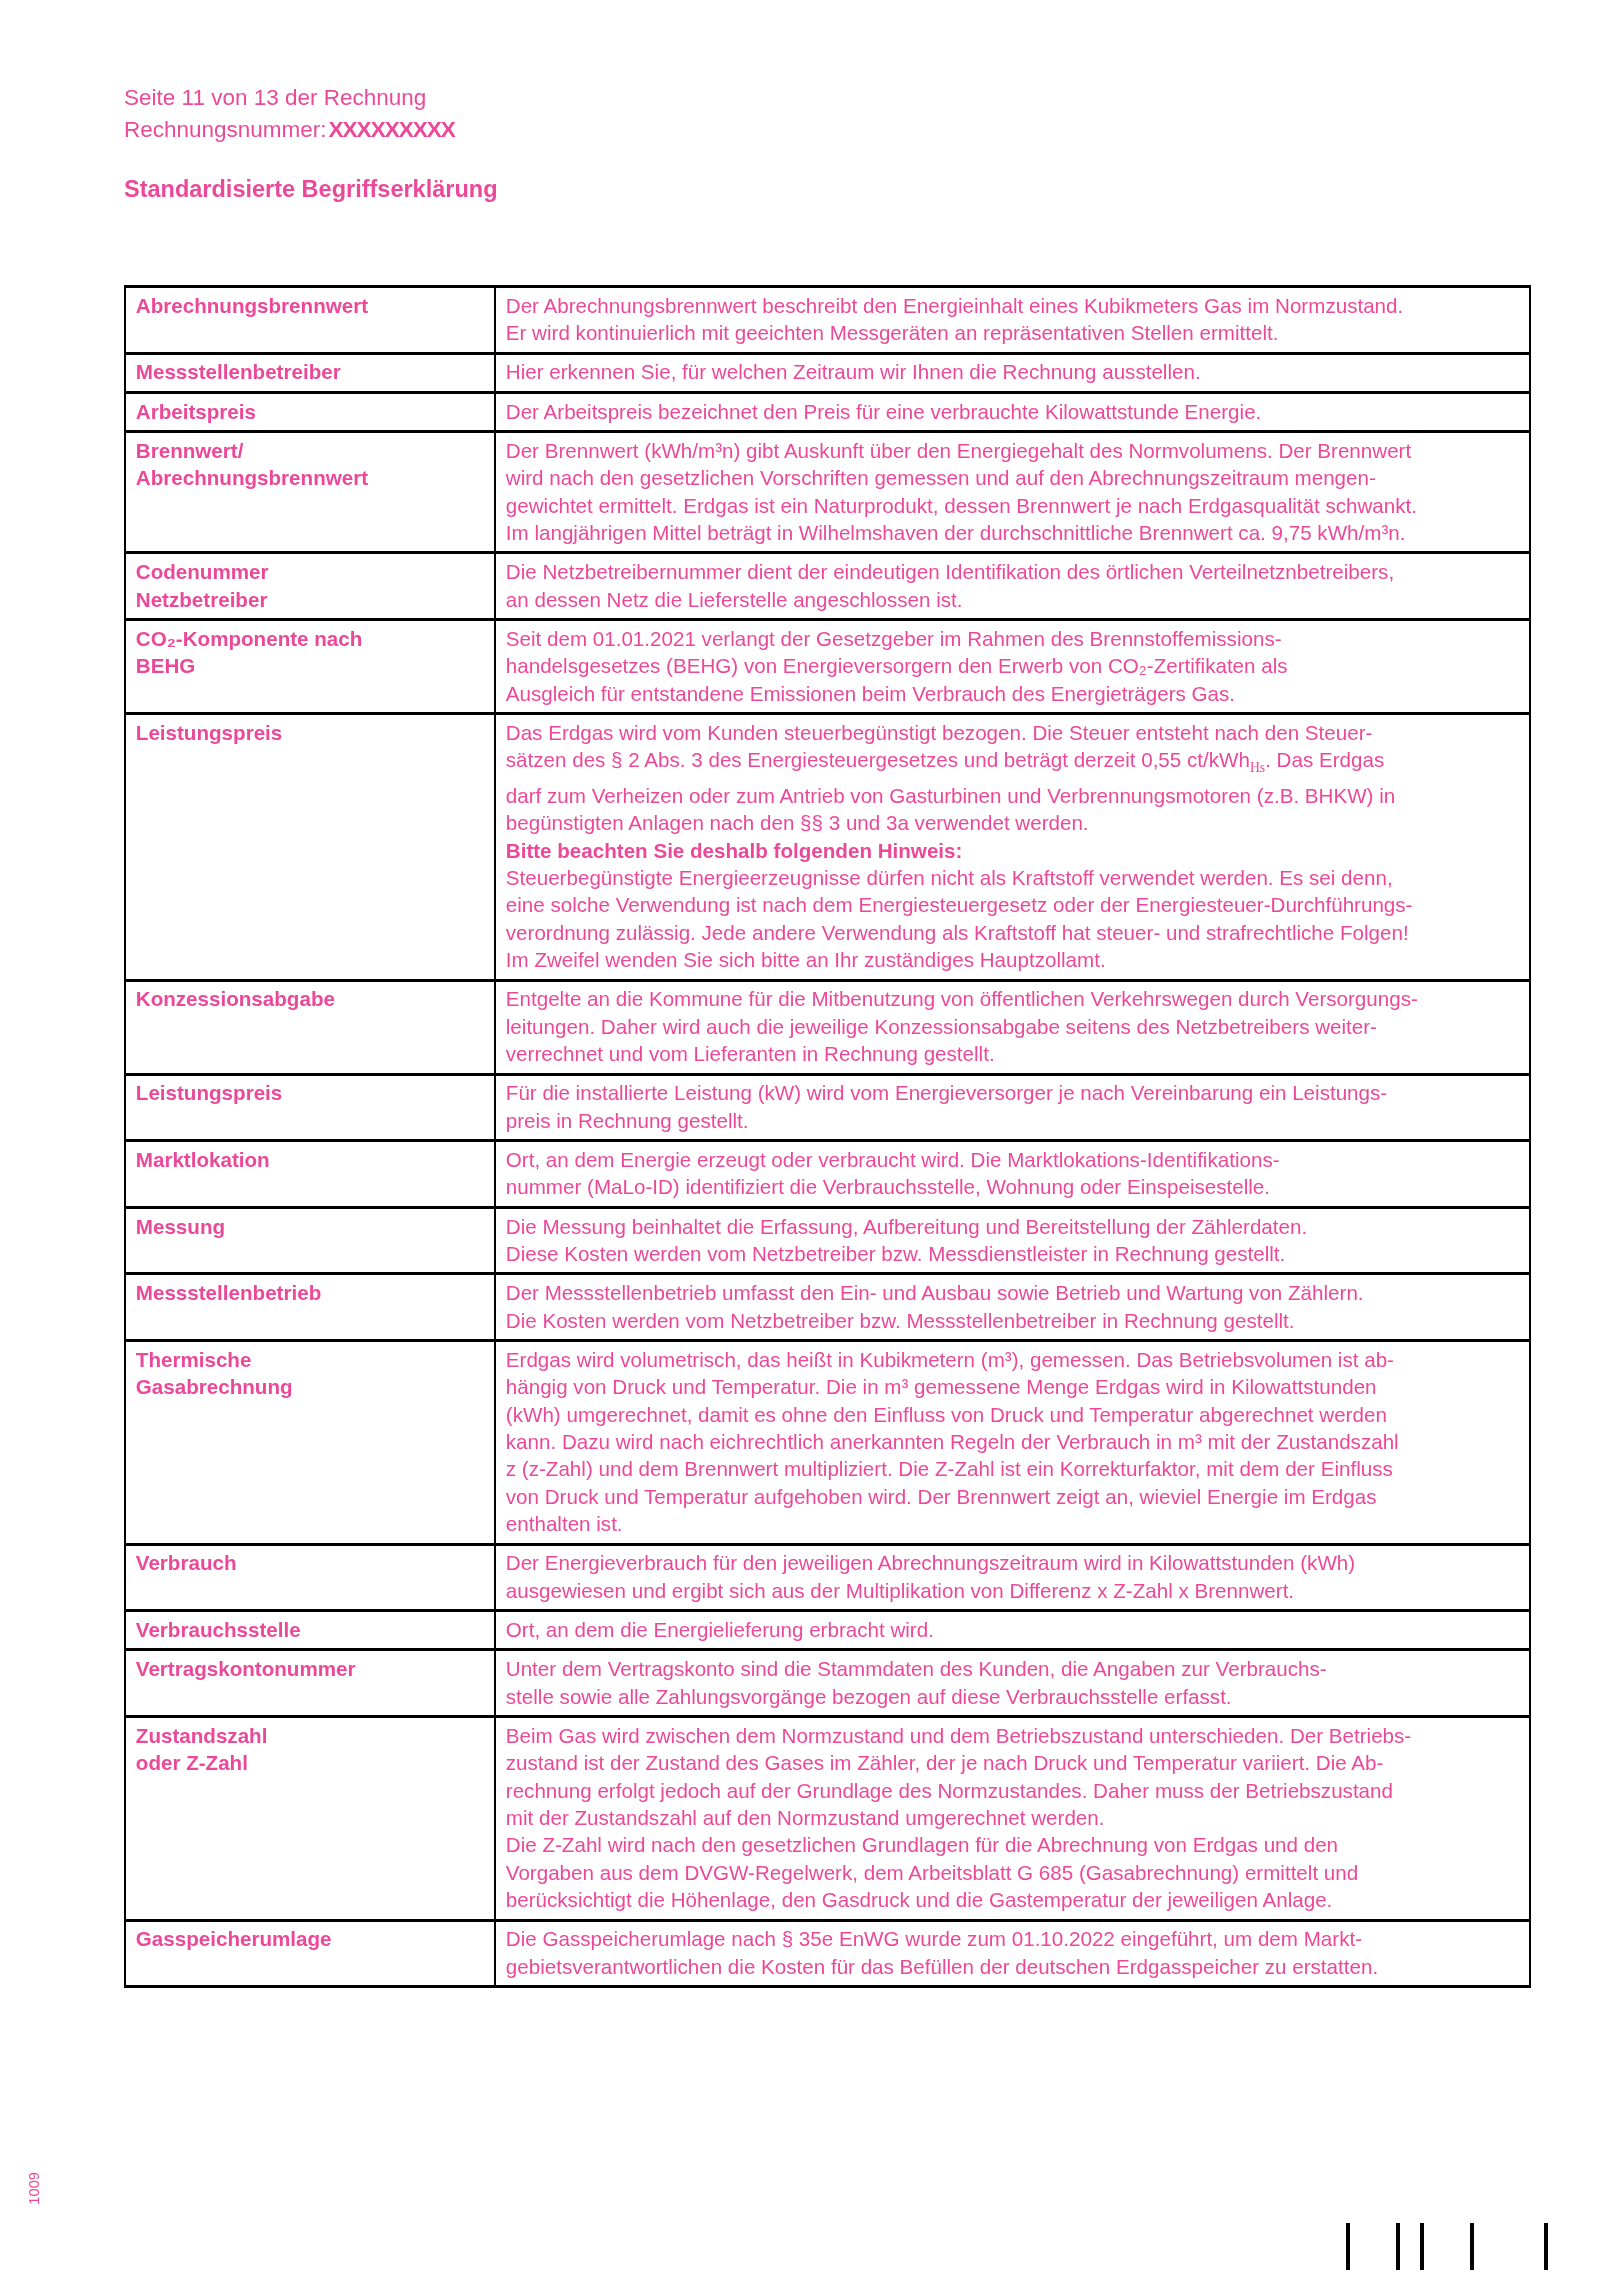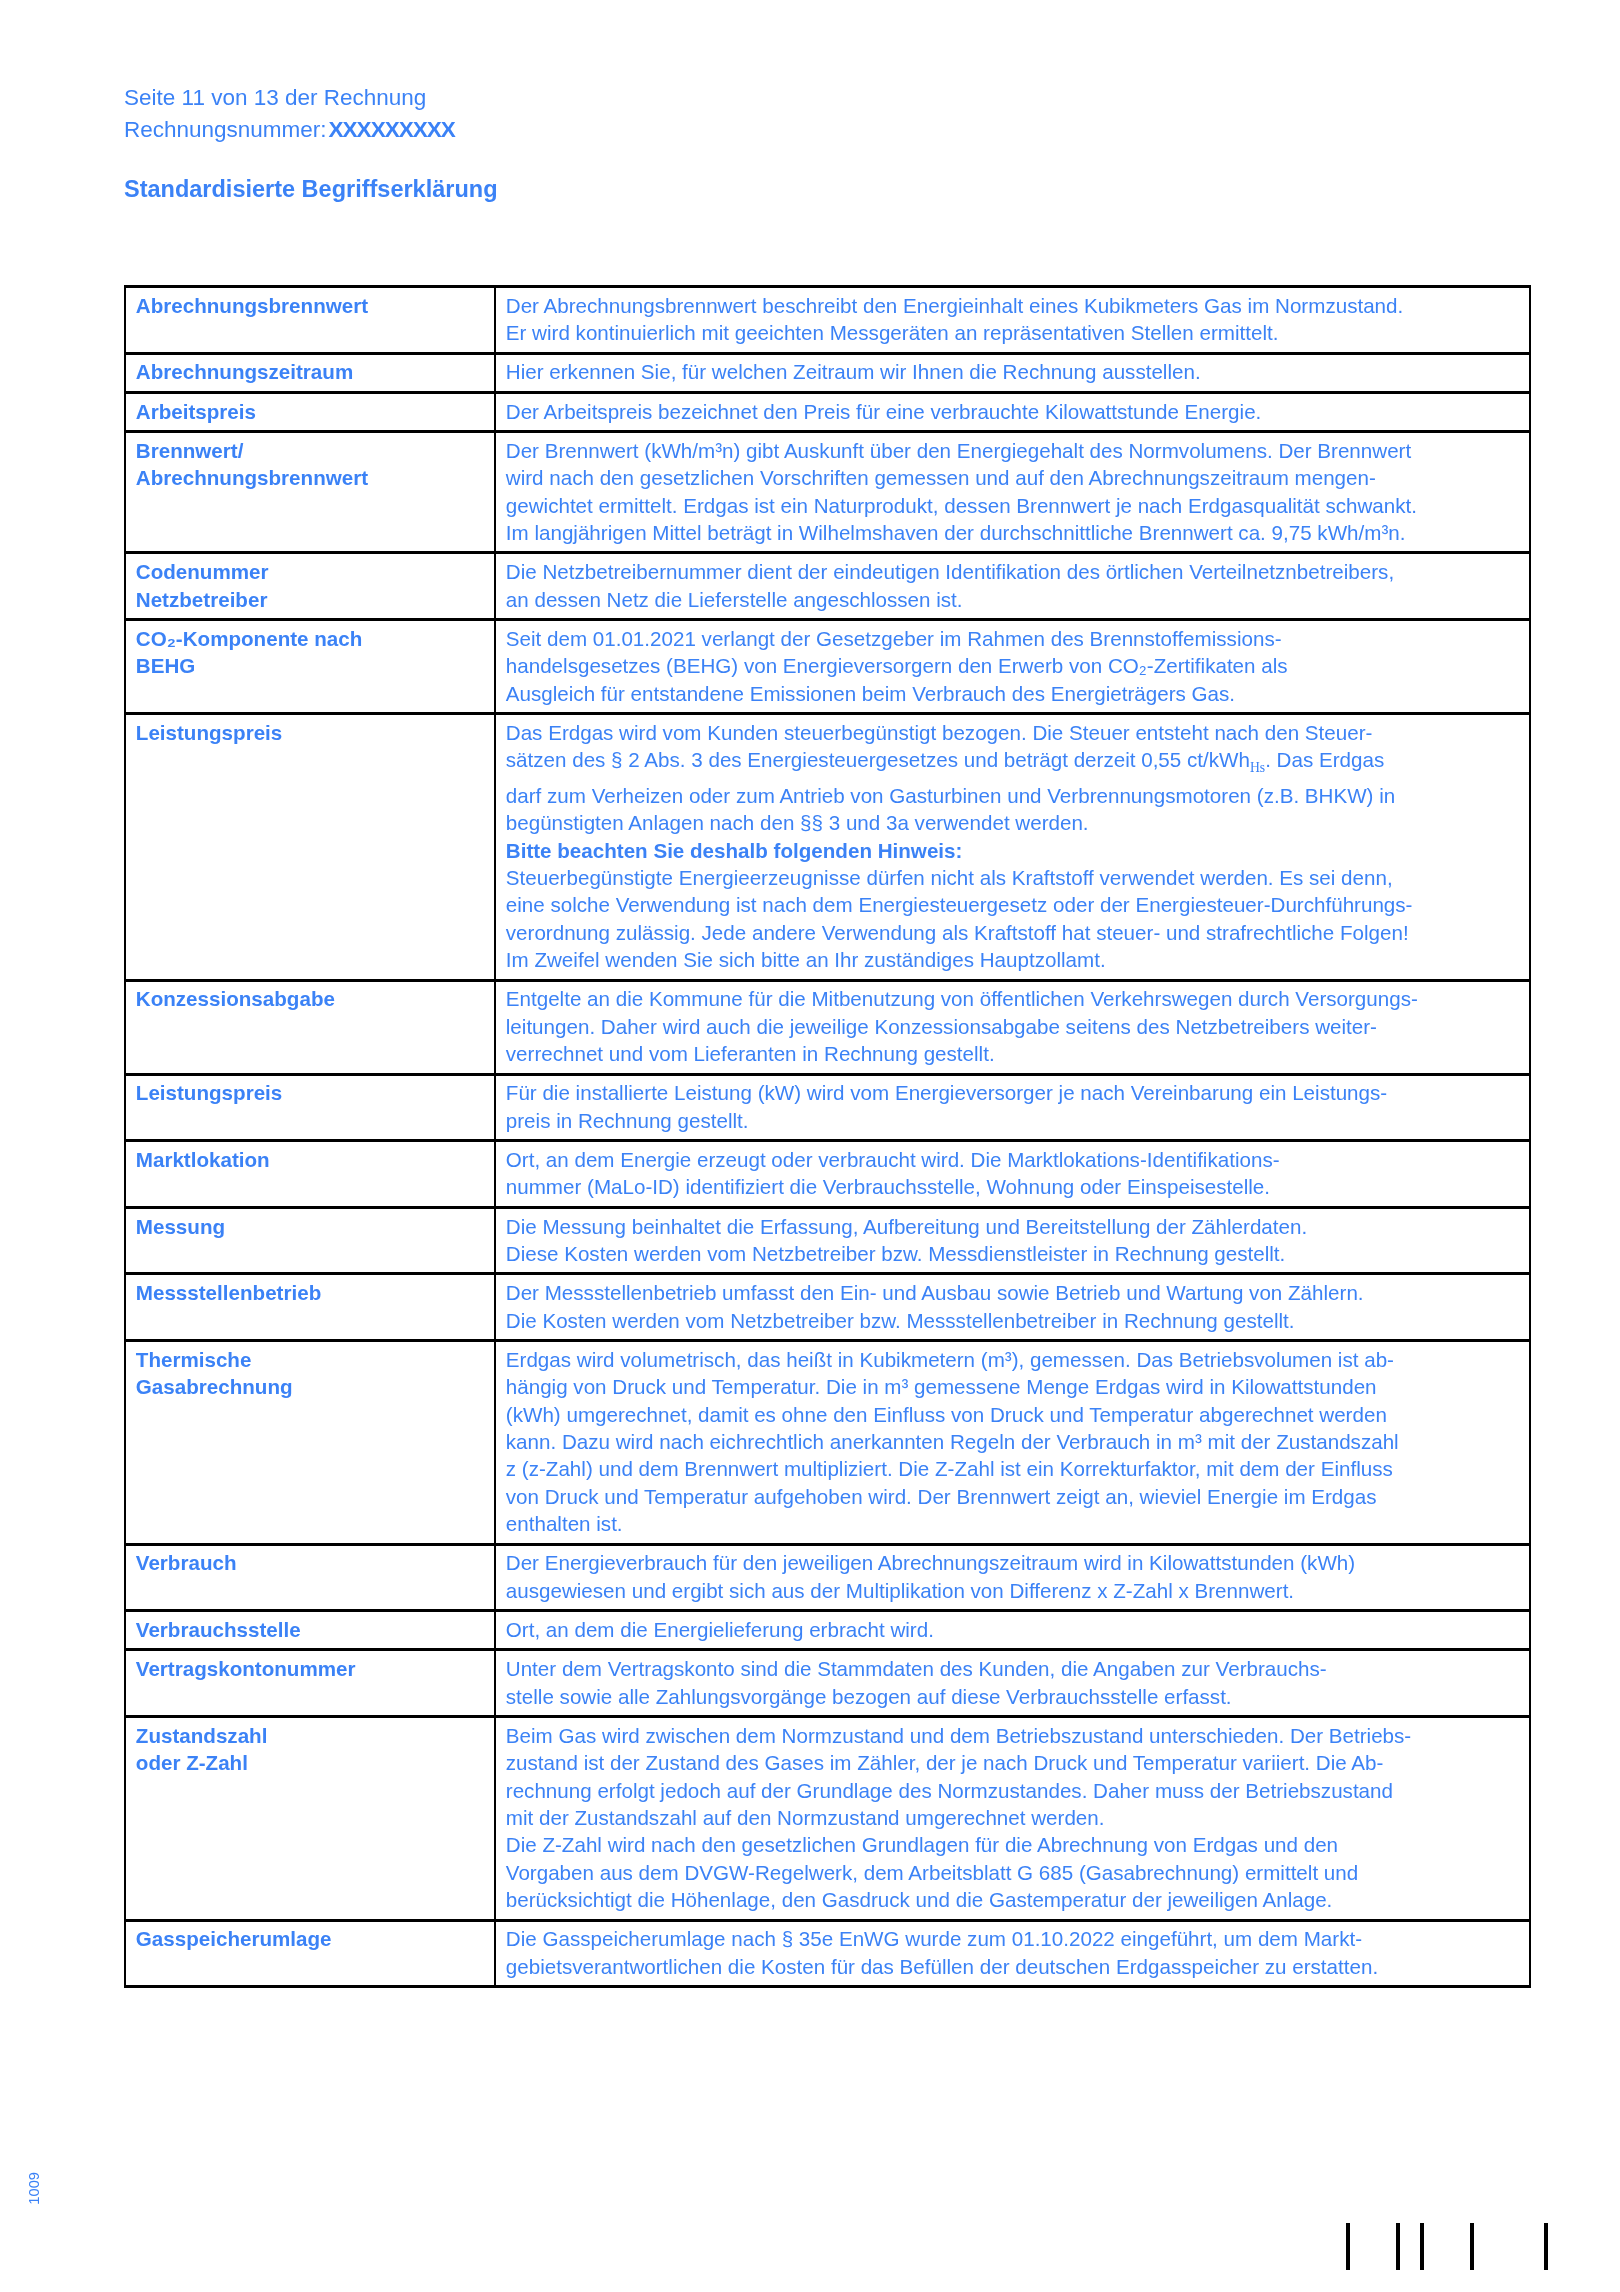--- a/index.html
+++ b/index.html
@@ -3,21 +3,21 @@
 <meta charset="utf-8">
 <style>
   html, body { margin: 0; padding: 0; background: #e8e8e8; }
   .page {
     position: relative;
     width: 1620px;
     height: 2293px;
     margin: 0 auto;
     background: #ffffff;
     font-family: "Liberation Sans", sans-serif;
-    color: #3b82f6;
+    color: #ec4899;
     overflow: hidden;
   }
   .header-block {
     position: absolute;
     left: 124px;
     top: 82px;
     font-size: 22.5px;
     line-height: 32px;
   }
   .header-block .bold-x { font-weight: bold; margin-left: 2px; letter-spacing: -1px; }
@@ -87,21 +87,21 @@
     <colgroup>
         <col class="c-term">
         <col class="c-def">
       </colgroup>
     <tbody>
         <tr>
           <td class="term">Abrechnungsbrennwert</td>
           <td class="def">Der Abrechnungsbrennwert beschreibt den Energieinhalt eines Kubikmeters Gas im Normzustand.<br>Er wird kontinuierlich mit geeichten Messgeräten an repräsentativen Stellen ermittelt.</td>
         </tr>
         <tr>
-          <td class="term">Abrechnungszeitraum</td>
+          <td class="term">Messstellenbetreiber</td>
           <td class="def">Hier erkennen Sie, für welchen Zeitraum wir Ihnen die Rechnung ausstellen.</td>
         </tr>
         <tr>
           <td class="term">Arbeitspreis</td>
           <td class="def">Der Arbeitspreis bezeichnet den Preis für eine verbrauchte Kilowattstunde Energie.</td>
         </tr>
         <tr>
           <td class="term">Brennwert/<br>Abrechnungsbrennwert</td>
           <td class="def">Der Brennwert (kWh/m³n) gibt Auskunft über den Energiegehalt des Normvolumens. Der Brennwert<br>wird nach den gesetzlichen Vorschriften gemessen und auf den Abrechnungszeitraum mengen-<br>gewichtet ermittelt. Erdgas ist ein Naturprodukt, dessen Brennwert je nach Erdgasqualität schwankt.<br>Im langjährigen Mittel beträgt in Wilhelmshaven der durchschnittliche Brennwert ca. 9,75 kWh/m³n.</td>
         </tr>

